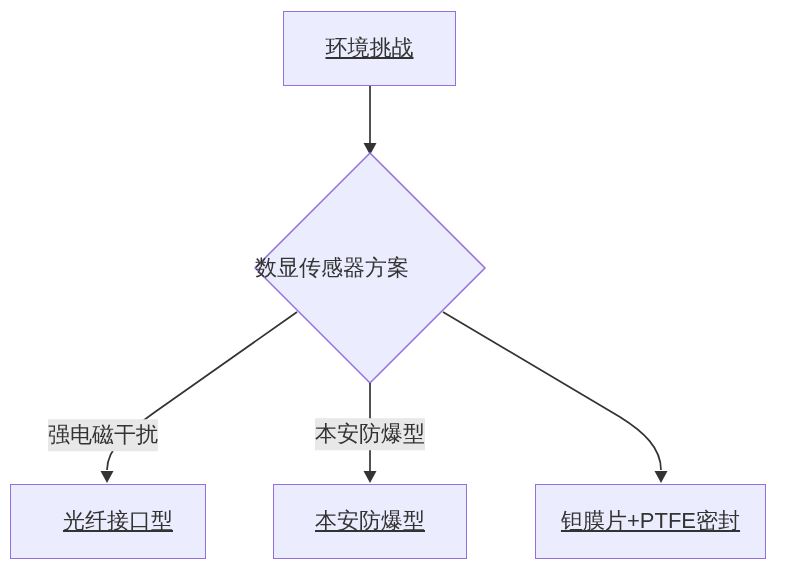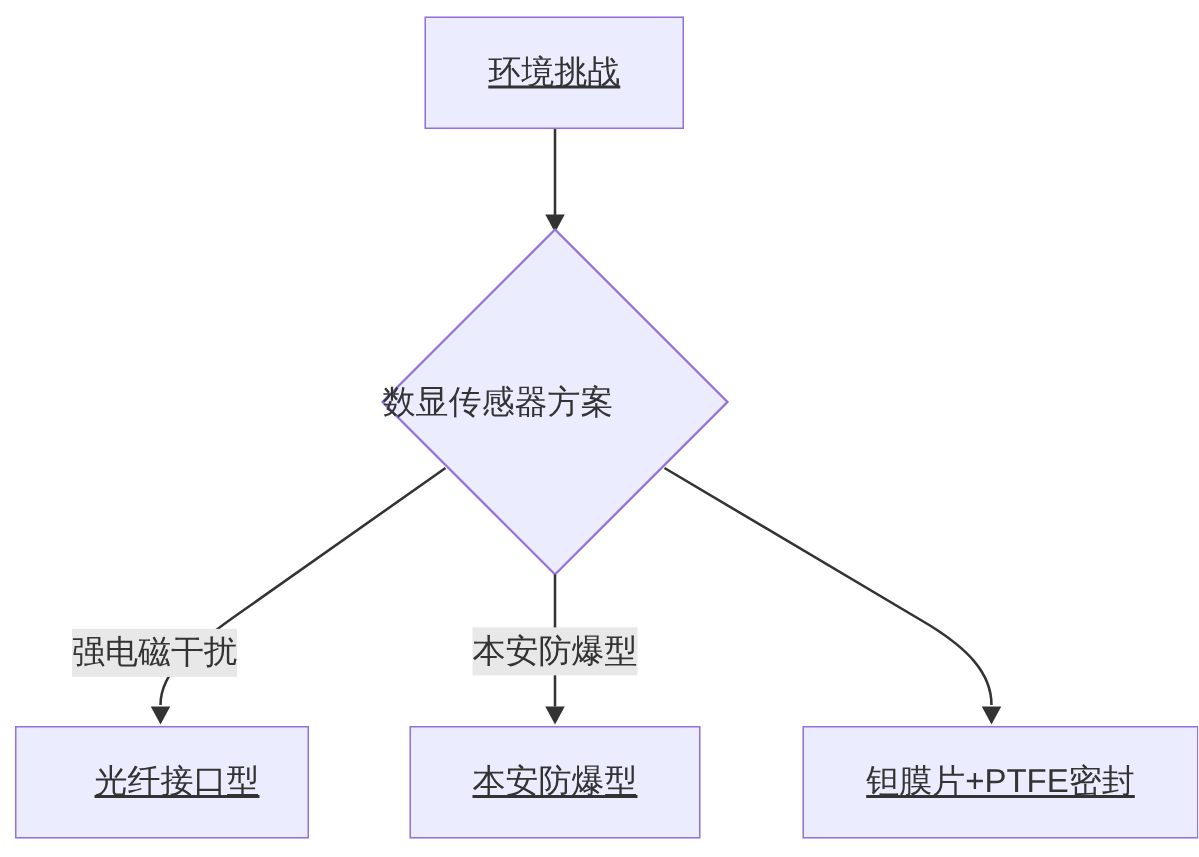--- a/index.html
+++ b/index.html
@@ -87,21 +87,21 @@
   </div>
 
   <div class="node" style="left:10px; top:484px; width:196px; height:75px;padding-left:20px;">
     <span>光纤接口型</span>
   </div>
 
   <div class="node" style="left:273px; top:484px; width:194px; height:75px;">
     <span>本安防爆型</span>
   </div>
 
-  <div class="node" style="left:535px; top:484px; width:264px; height:75px;">
+  <div class="node" style="left:535px; top:484px; width:231px; height:75px;">
     <span>钽膜片+PTFE密封</span>
   </div>
 
   <div class="edge-label" style="left:103px; top:435px;">强电磁干扰</div>
 
   <div class="edge-label" style="left:370px; top:434px;">本安防爆型</div>
 
 
 </div>
 

